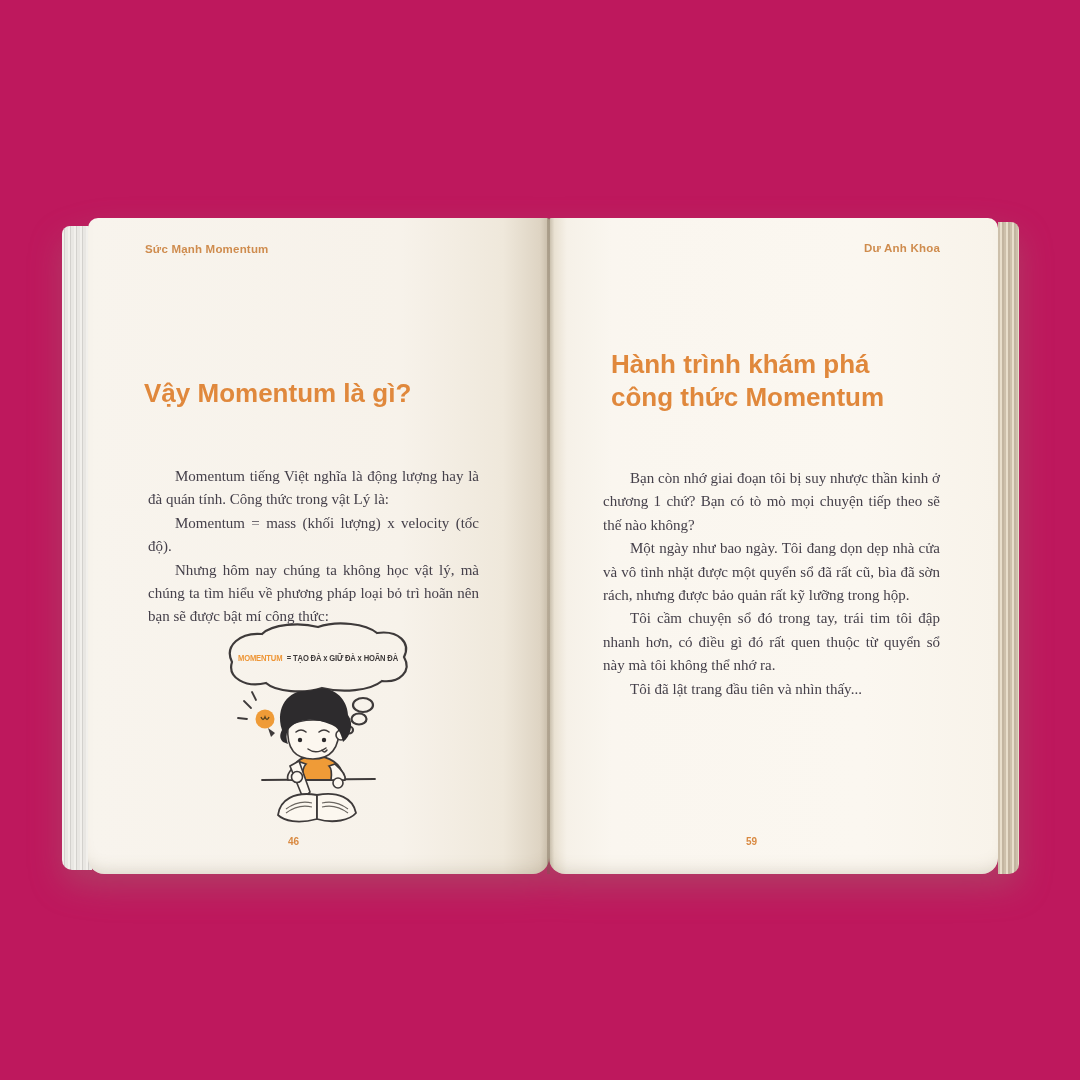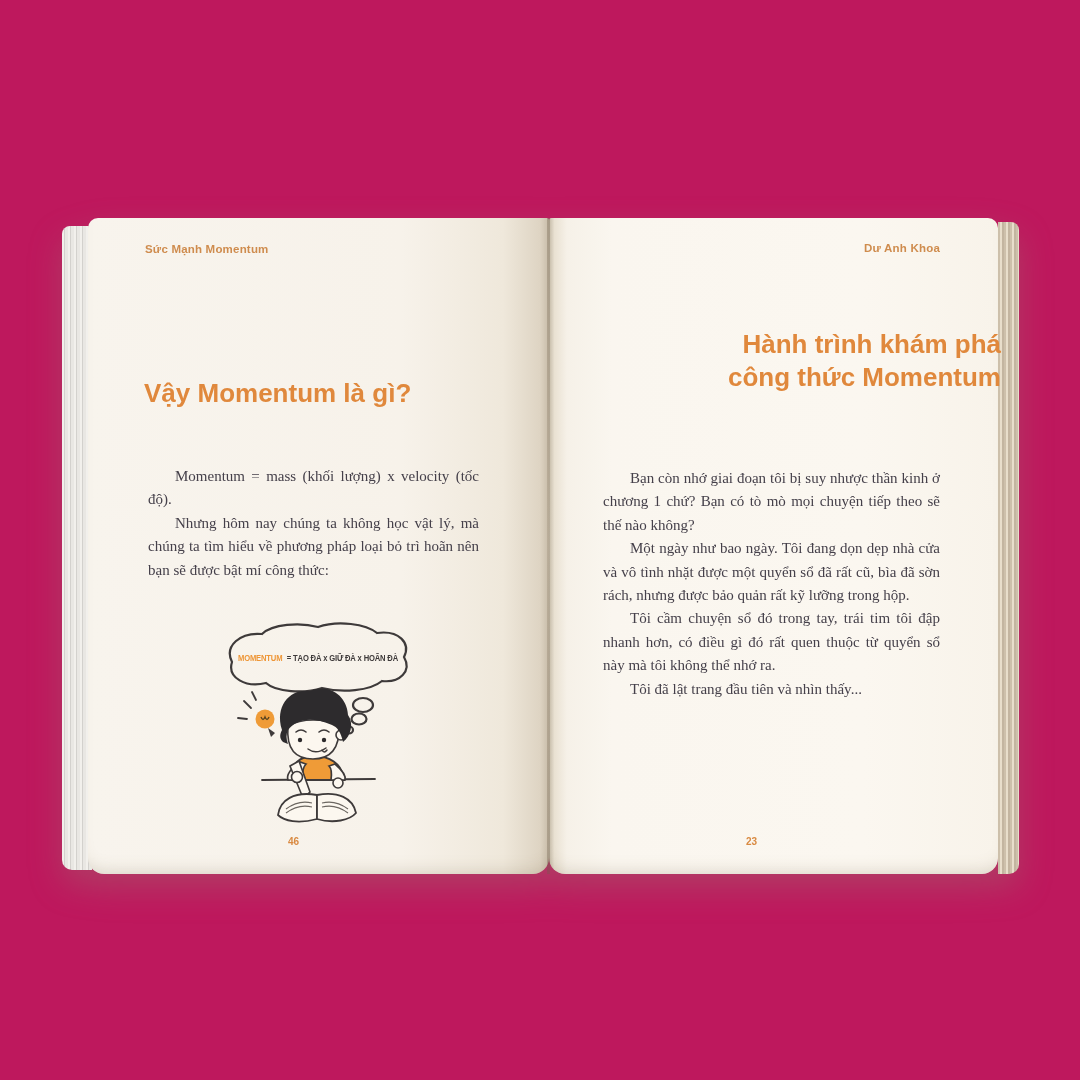--- a/index.html
+++ b/index.html
@@ -44,20 +44,21 @@
 
     <div class="edge-left"></div>
     <div class="edge-right"></div>
 
     <div class="page page-left">
       <div class="running-header" style="left:57px;top:25px;">Sức Mạnh Momentum</div>
 
       <div class="chapter-heading" style="left:56px;top:160px;">Vậy Momentum là gì?</div>
 
       <div class="body-text" style="left:60px;top:247px;width:331px;">
+        <p>Momentum tiếng Việt nghĩa là động lượng hay là đà quán tính. Công thức trong vật Lý là:</p>
         <p>Momentum = mass (khối lượng) x velocity (tốc độ).</p>
         <p>Nhưng hôm nay chúng ta không học vật lý, mà chúng ta tìm hiểu về phương pháp loại bỏ trì hoãn nên bạn sẽ được bật mí công thức:</p>
       </div>
 
       <svg class="illus" style="left:126px;top:402px;" width="248" height="216" viewBox="0 0 248 216">
         <g stroke="#3e3a3a" stroke-width="2.2" fill="none" stroke-linecap="round">
           <path d="M 18,42 C 10,26 26,12 48,14 C 58,4 86,2 104,7 C 124,0 152,4 163,13
                    C 185,10 197,23 190,37 C 198,51 186,63 168,61 C 156,71 128,73 108,68
                    C 90,74 62,72 52,63 C 32,68 13,58 18,42 Z"></path>
           <ellipse cx="149" cy="85" rx="10" ry="7"></ellipse>
@@ -116,30 +117,30 @@
                    M 108,183 C 116,181 126,183 134,189 M 108,187 C 116,185 126,187 134,193" stroke="#6b6660" stroke-width="1.1" fill="none"></path>
         </g>
       </svg>
 
       <div class="page-number" style="left:200px;top:618px;width:50px;">46</div>
     </div>
 
     <div class="page page-right">
       <div class="running-header" style="left:54px;top:24px;width:337px;text-align:right;">Dư Anh Khoa</div>
 
-      <div class="chapter-heading" style="left:62px;top:110px;width:390px;text-align:right;line-height:33px;">
+      <div class="chapter-heading" style="left:62px;top:130px;width:390px;text-align:left;line-height:33px;">
         <div>Hành trình khám phá</div>
         <div>công thức Momentum</div>
       </div>
 
       <div class="body-text" style="left:54px;top:249px;width:337px;">
         <p>Bạn còn nhớ giai đoạn tôi bị suy nhược thần kinh ở chương 1 chứ? Bạn có tò mò mọi chuyện tiếp theo sẽ thế nào không?</p>
         <p>Một ngày như bao ngày. Tôi đang dọn dẹp nhà cửa và vô tình nhặt được một quyển sổ đã rất cũ, bìa đã sờn rách, nhưng được bảo quản rất kỹ lưỡng trong hộp.</p>
         <p>Tôi cầm chuyện sổ đó trong tay, trái tim tôi đập nhanh hơn, có điều gì đó rất quen thuộc từ quyển sổ này mà tôi không thể nhớ ra.</p>
         <p>Tôi đã lật trang đầu tiên và nhìn thấy...</p>
       </div>
 
-      <div class="page-number" style="left:197px;top:618px;width:50px;">23</div>
+      <div class="page-number" style="left:197px;top:618px;width:50px;">59</div>
     </div>
 
     <div class="crease"></div>
   </div>
 </div>
 
 </body></html>

